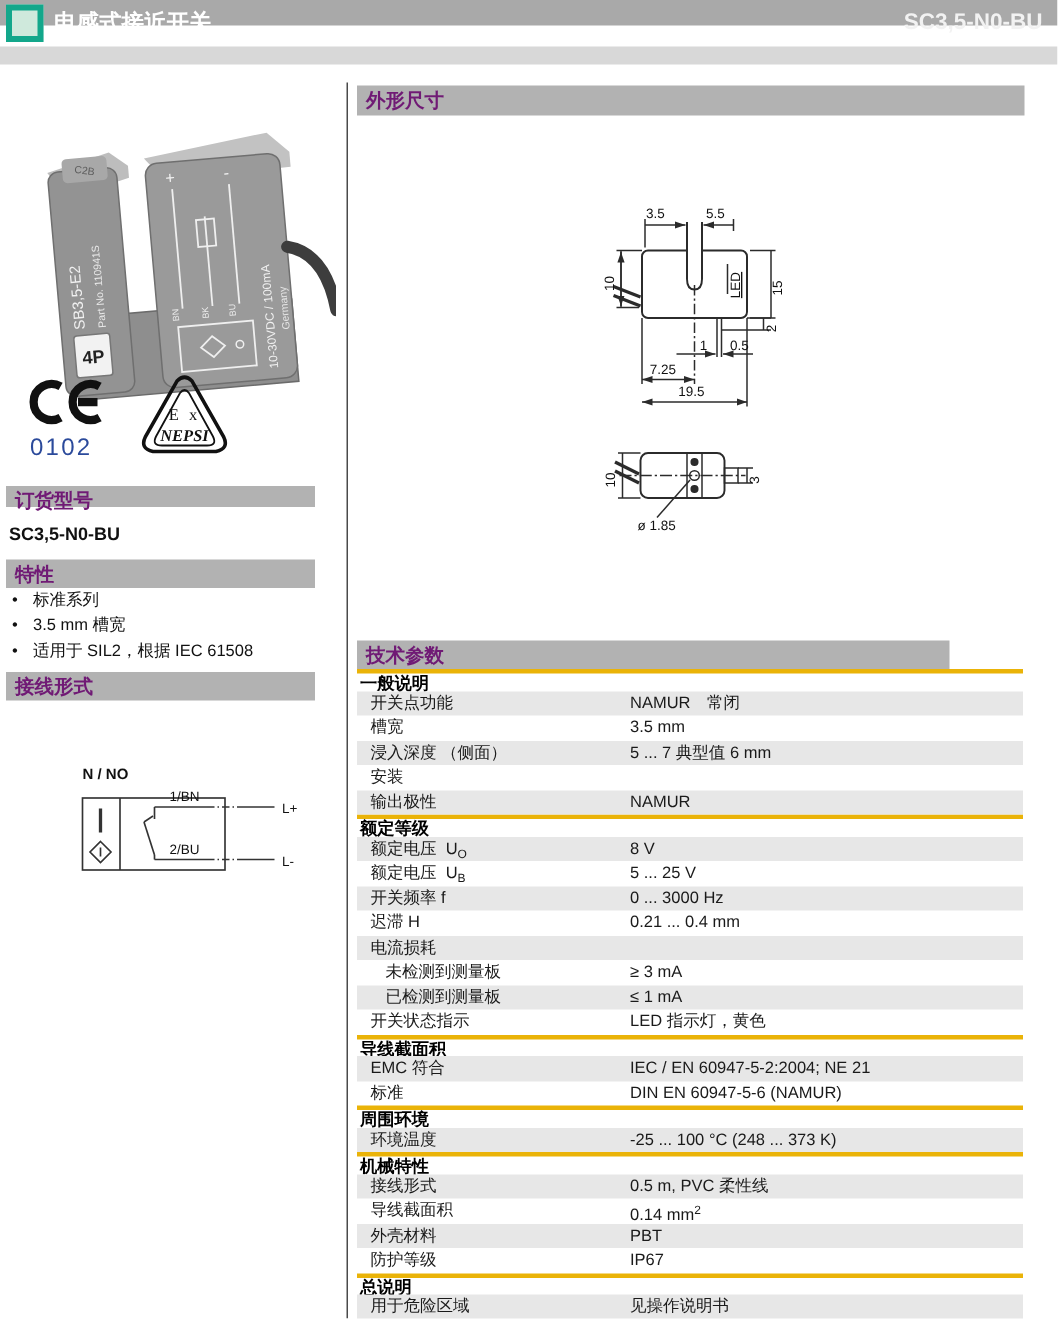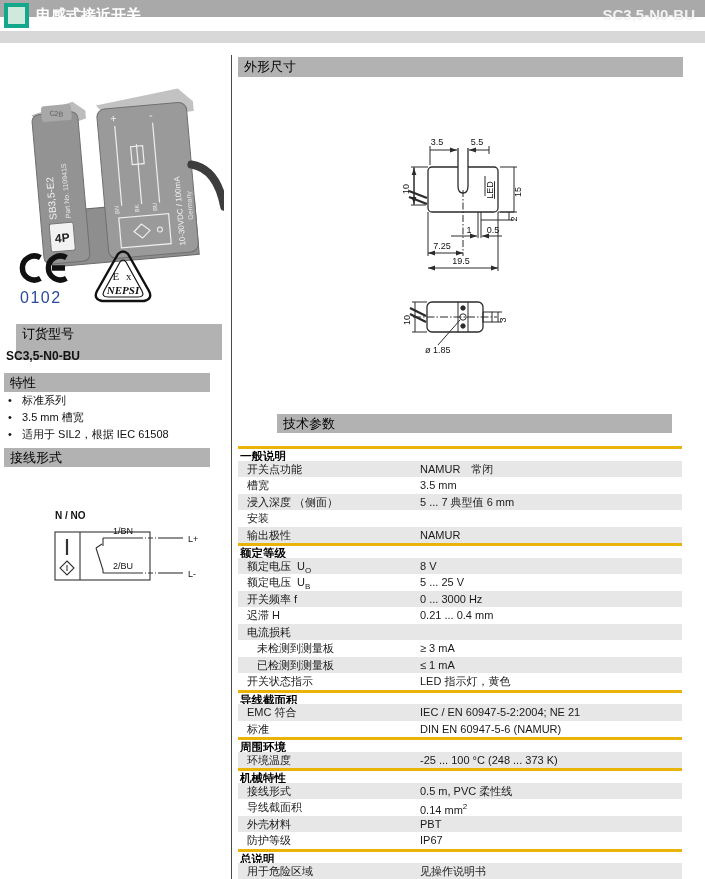--- a/index.html
+++ b/index.html
@@ -6,26 +6,26 @@
     font-family:"Liberation Sans",sans-serif;overflow:hidden;position:relative;}
   .abs{position:absolute;}
   
   #topbar{left:0;top:0;width:705px;height:17px;background:#a9a9a9;}
   #brand-icon{left:4px;top:3px;width:17px;height:17px;background:#cfe9dc;border:4px solid #13a78b;}
   #doc-title{left:36px;top:6px;color:#ffffff;font-size:15px;font-weight:bold;}
   #doc-model{right:10px;top:6px;color:#f2f2f2;font-size:15px;font-weight:bold;}
   #substrip{left:0;top:31px;width:705px;height:12px;background:#d8d8d8;}
   #col-divider{left:231px;top:55px;width:1px;height:824px;background:#4a4a4a;}
   
-  .sechead{background:#b2b2b2;color:#000000;font-weight:normal;font-size:13px;line-height:19px;padding-left:6px;box-sizing:border-box;}
-  #order-head{left:16px;top:324px;width:206px;height:36px;}
+  .sechead{background:#b2b2b2;color:#701a75;font-weight:bold;font-size:13px;line-height:19px;padding-left:6px;box-sizing:border-box;}
+  #order-head{left:4px;top:324px;width:206px;height:14px;}
   #feat-head{left:4px;top:373px;width:206px;height:19px;}
   #conn-head{left:4px;top:448px;width:206px;height:19px;}
   #dim-head{left:238px;top:57px;width:445px;height:20px;line-height:20px;}
-  #tech-head{left:238px;top:414px;width:395px;height:19px;margin-left:39px;}
+  #tech-head{left:238px;top:427px;width:395px;height:19px;}
   #order-value{left:6px;top:349px;font-size:12px;font-weight:bold;color:#111;}
   
   #feat-list{left:6px;top:392px;width:215px;font-size:11px;color:#111;}
   .feat-item{display:flex;line-height:17px;}
   .feat-item .dot{width:14px;padding-left:2px;}
   
   #tech-table{left:238px;top:446px;width:444px;}
   .tgroup{height:14.5px;font-size:11.5px;font-weight:bold;color:#000;line-height:14px;
     border-top:3px solid #eab308;box-sizing:border-box;padding-left:2px;}
   .trow{height:16.5px;position:relative;font-size:11px;color:#1a1a1a;line-height:16.5px;}

